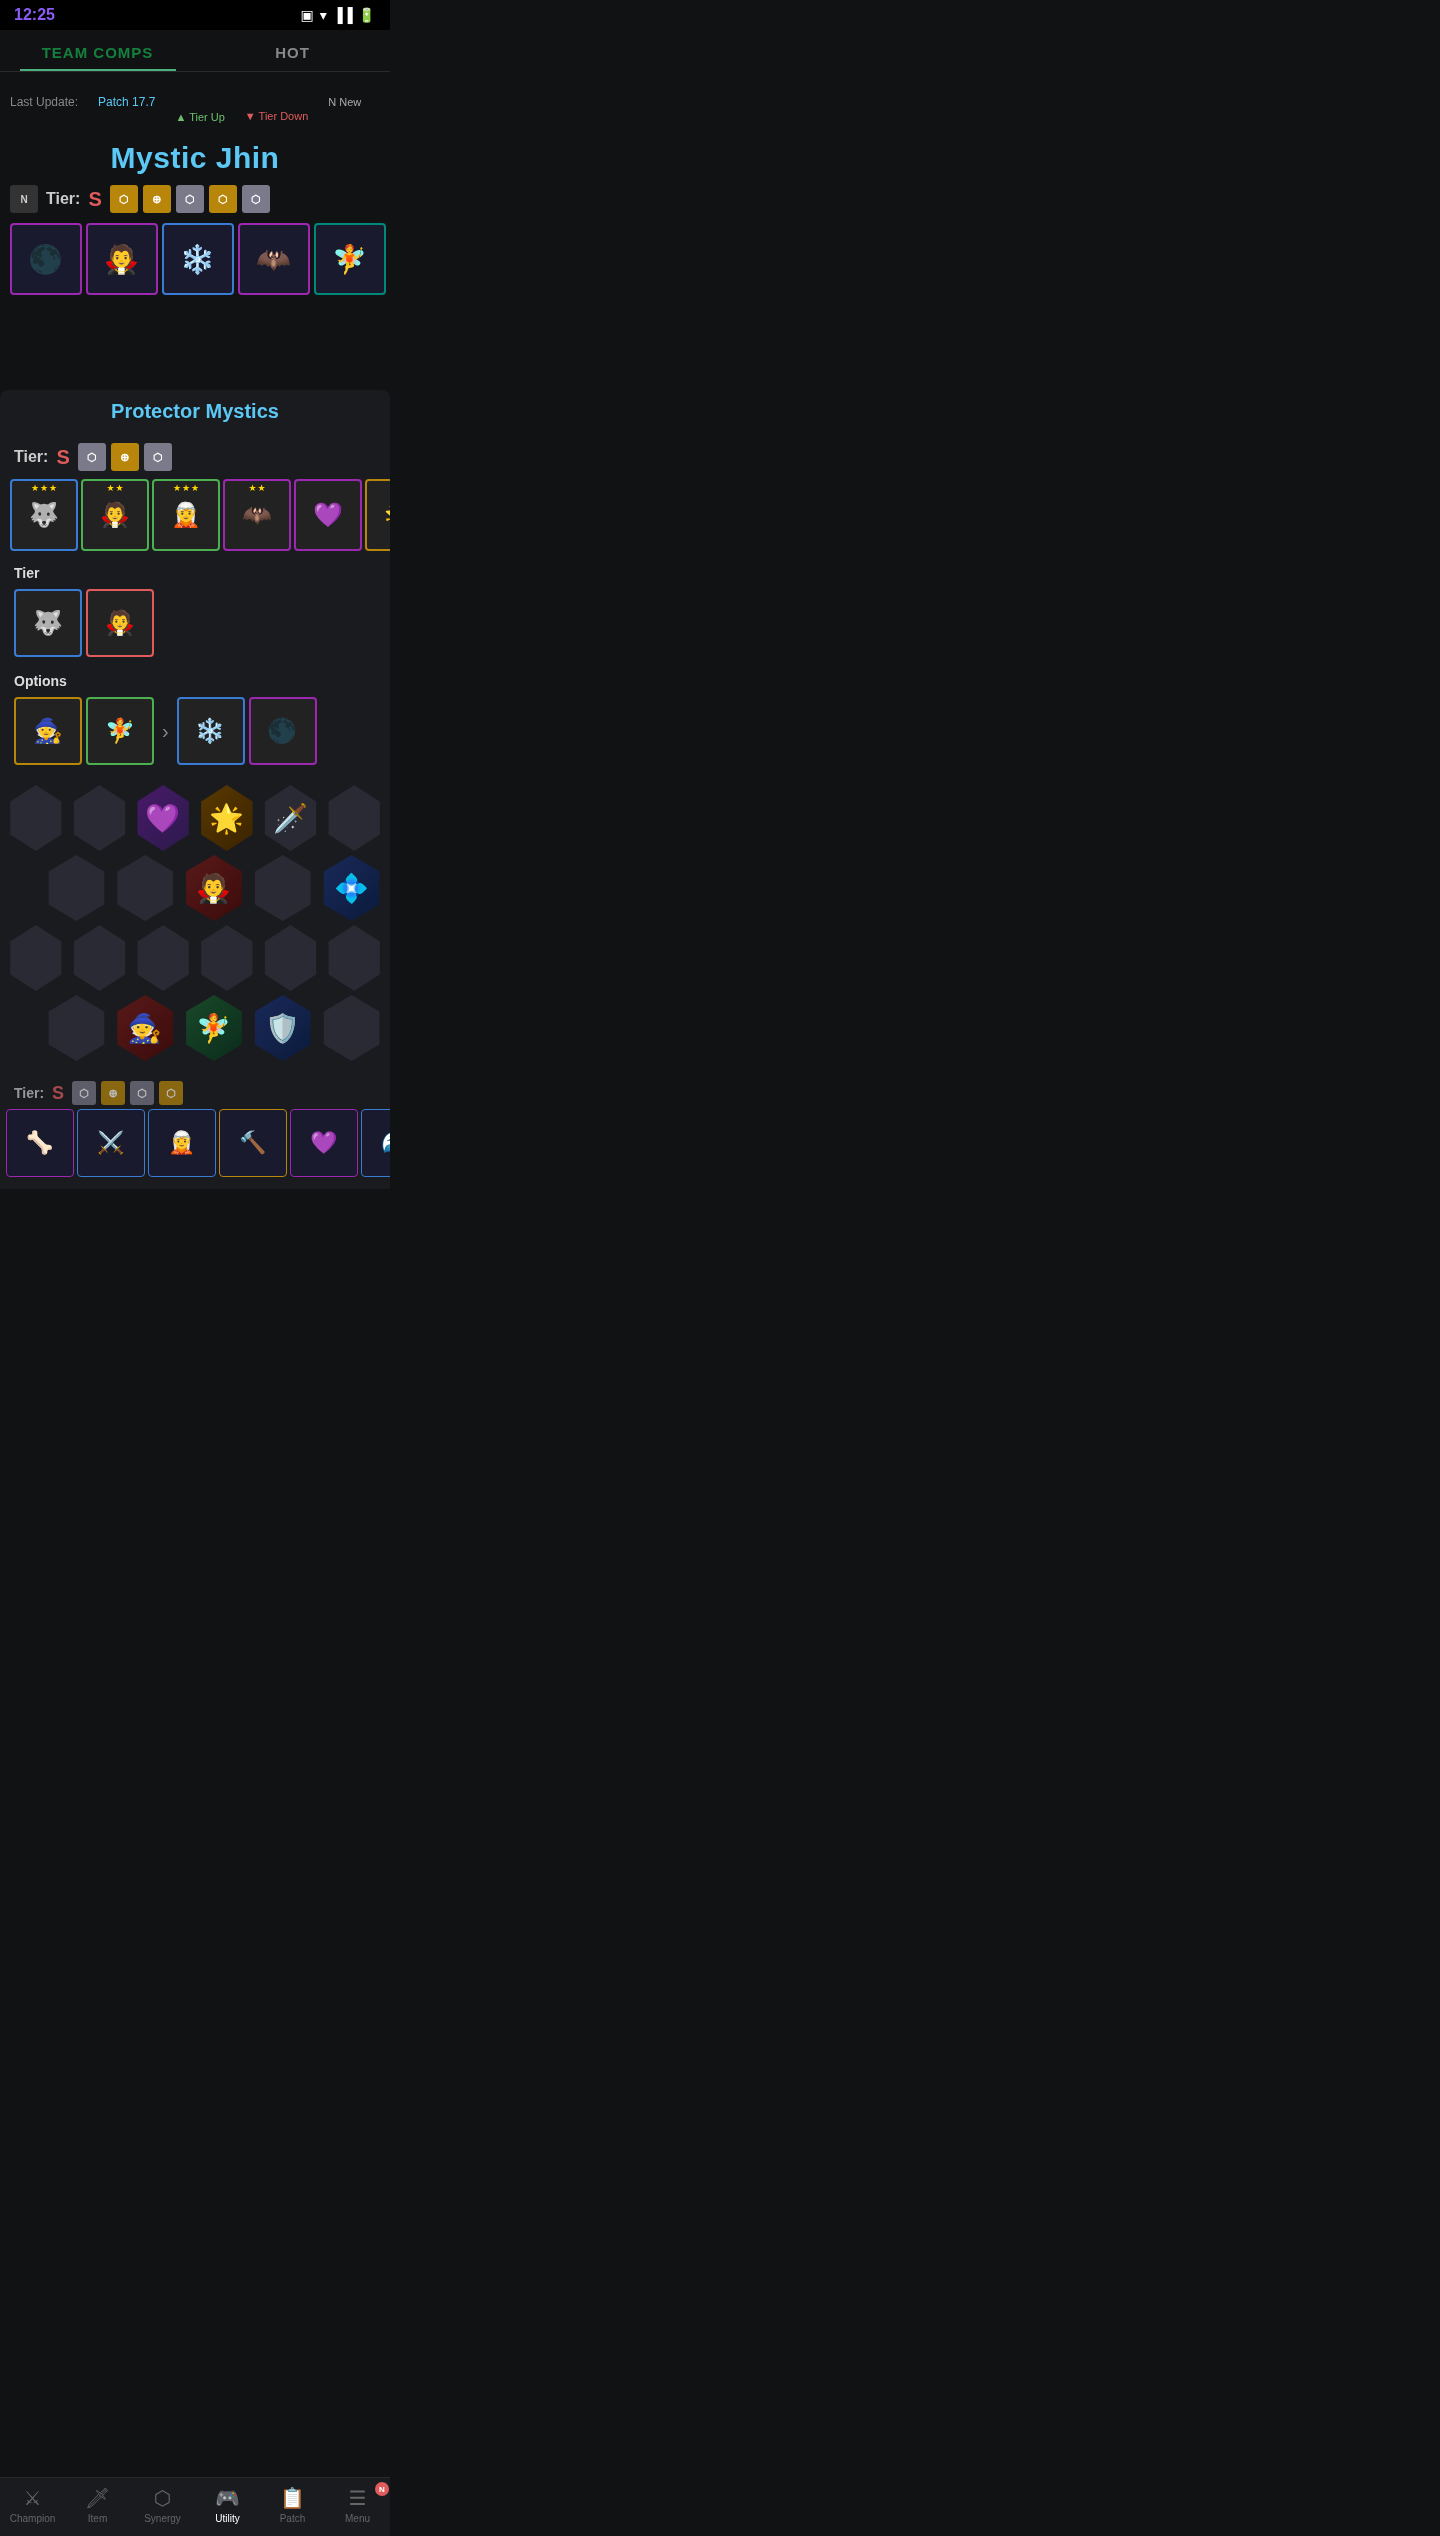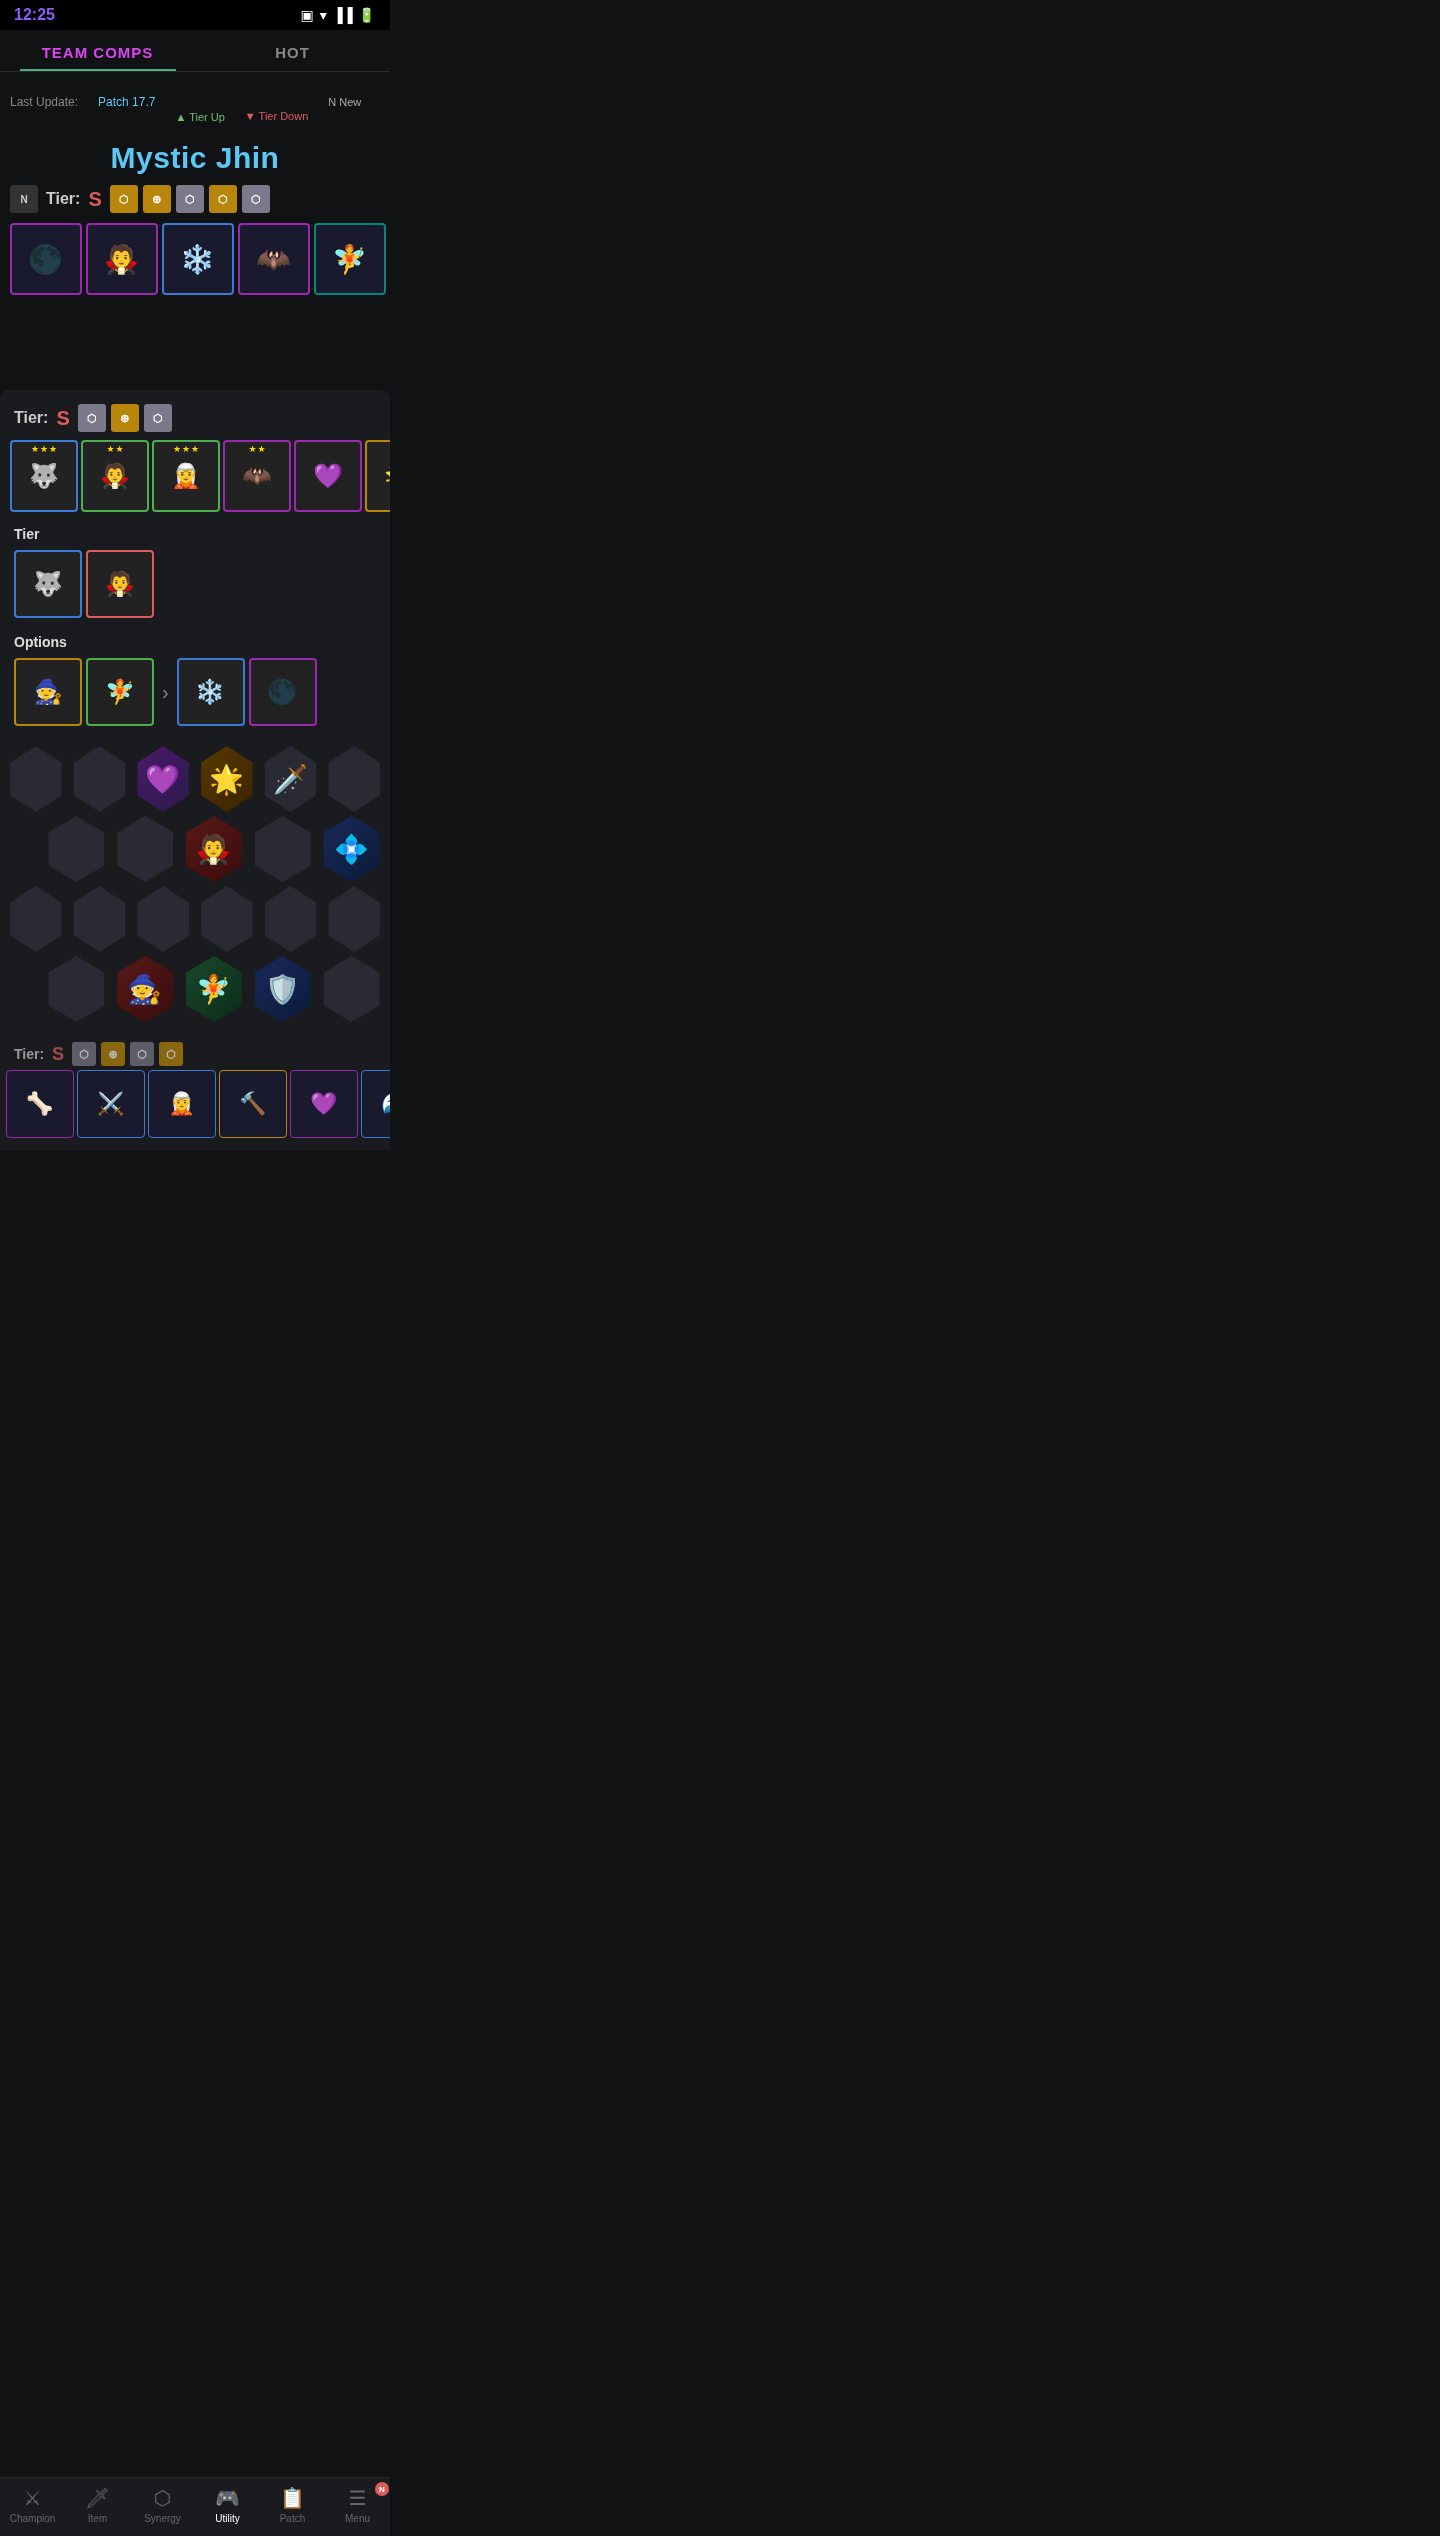--- a/index.html
+++ b/index.html
@@ -46,21 +46,21 @@
       text-align: center;
       padding: 14px 0 10px;
       font-size: 15px;
       font-weight: 600;
       letter-spacing: 1px;
       color: #888;
       cursor: pointer;
       position: relative;
     }
     .top-tab.active {
-      color: #d946ef;
+      color: #15803d;
     }
     .top-tab.active::after {
       content: '';
       position: absolute;
       bottom: 0;
       left: 10%;
       width: 80%;
       height: 2px;
       background: #4caf7d;
     }
@@ -403,20 +403,21 @@
     <div class="champ-face">🦇</div>
   </div>
   <div class="champ-box border-teal">
     <div class="champ-face">🧚</div>
   </div>
 
 </div>
 
 <div class="modal-overlay">
 
+  <div style="text-align:center; padding: 10px 0 6px; font-size: 20px; font-weight: 700; color: #5bc8f5;">Protector Mystics</div>
 
   <div class="modal-tier-row">
     <span class="tier-label">Tier:</span>
     <span class="tier-s">S</span>
     <div class="tier-icons">
       <span class="trait-icon ti-silver">⬡</span>
       <span class="trait-icon ti-gold">⊕</span>
       <span class="trait-icon ti-silver">⬡</span>
     </div>
   </div>

